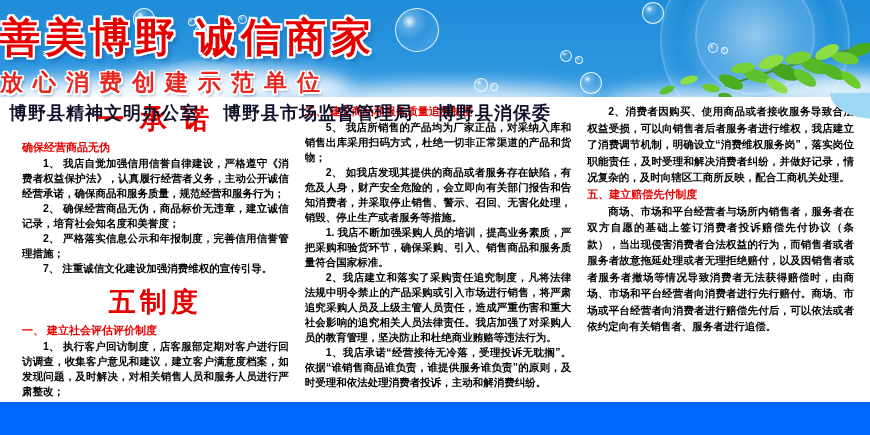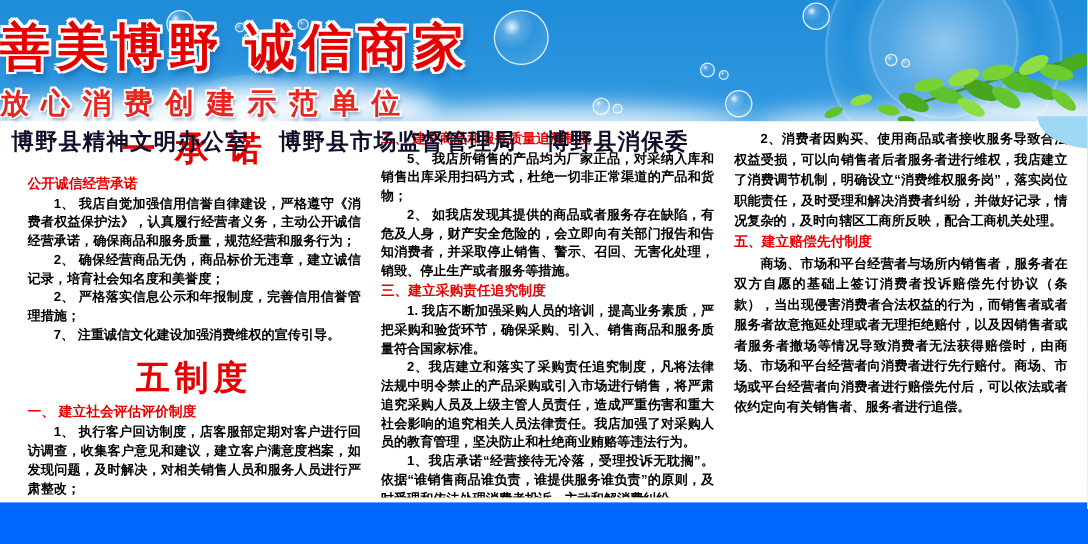--- a/index.html
+++ b/index.html
@@ -106,36 +106,35 @@
       <span>博野县市场监督管理局</span>
       <span>博野县消保委</span>
     </div>
   </div>
 
   <div class="panel">
     <div class="panel-corner"></div>
 
     <div class="col">
       <div class="big-heading">一 承 诺</div>
-      <div class="red-sub">公开诚信经营承诺</div>
+      <div class="red-sub">确保经营商品无伪</div>
       <p>1、 我店自觉加强信用信誉自律建设，严格遵守《消费者权益保护法》，认真履行经营者义务，主动公开诚信经营承诺，确保商品和服务质量，规范经营和服务行为；</p>
       <p>2、 确保经营商品无伪，商品标价无违章，建立诚信记录，培育社会知名度和美誉度；</p>
       <p>2、 严格落实信息公示和年报制度，完善信用信誉管理措施；</p>
       <p>7、 注重诚信文化建设加强消费维权的宣传引导。</p>
       <div class="big-heading" style="margin-top:10px;">五制度</div>
       <div class="red-sub">一、 建立社会评估评价制度</div>
       <p>1、 执行客户回访制度，店客服部定期对客户进行回访调查，收集客户意见和建议，建立客户满意度档案，如发现问题，及时解决，对相关销售人员和服务人员进行严肃整改；</p>
 
     </div>
 
     <div class="col">
       <div class="red-sub">二、 建立商品和服务质量追溯制度</div>
       <p>5、 我店所销售的产品均为厂家正品，对采纳入库和销售出库采用扫码方式，杜绝一切非正常渠道的产品和货物；</p>
       <p>2、 如我店发现其提供的商品或者服务存在缺陷，有危及人身，财产安全危险的，会立即向有关部门报告和告知消费者，并采取停止销售、警示、召回、无害化处理，销毁、停止生产或者服务等措施。</p>
-      <div class="red-sub">三、建立采购责任追究制度</div>
       <p>1. 我店不断加强采购人员的培训，提高业务素质，严把采购和验货环节，确保采购、引入、销售商品和服务质量符合国家标准。</p>
       <p>2、我店建立和落实了采购责任追究制度，凡将法律法规中明令禁止的产品采购或引入市场进行销售，将严肃追究采购人员及上级主管人员责任，造成严重伤害和重大社会影响的追究相关人员法律责任。我店加强了对采购人员的教育管理，坚决防止和杜绝商业贿赂等违法行为。</p>
       <p>1、我店承诺“经营接待无冷落，受理投诉无耽搁”。依据“谁销售商品谁负责，谁提供服务谁负责”的原则，及时受理和依法处理消费者投诉，主动和解消费纠纷。</p>
     </div>
 
     <div class="col">
       <p style="line-height:16.5px;">2、消费者因购买、使用商品或者接收服务导致合法权益受损，可以向销售者后者服务者进行维权，我店建立了消费调节机制，明确设立“消费维权服务岗”，落实岗位职能责任，及时受理和解决消费者纠纷，并做好记录，情况复杂的，及时向辖区工商所反映，配合工商机关处理。</p>
       <div class="red-sub">五、建立赔偿先付制度</div>
       <p style="line-height:16.5px;">商场、市场和平台经营者与场所内销售者，服务者在双方自愿的基础上签订消费者投诉赔偿先付协议（条款），当出现侵害消费者合法权益的行为，而销售者或者服务者故意拖延处理或者无理拒绝赔付，以及因销售者或者服务者撤场等情况导致消费者无法获得赔偿时，由商场、市场和平台经营者向消费者进行先行赔付。商场、市场或平台经营者向消费者进行赔偿先付后，可以依法或者依约定向有关销售者、服务者进行追偿。</p>
     </div>

